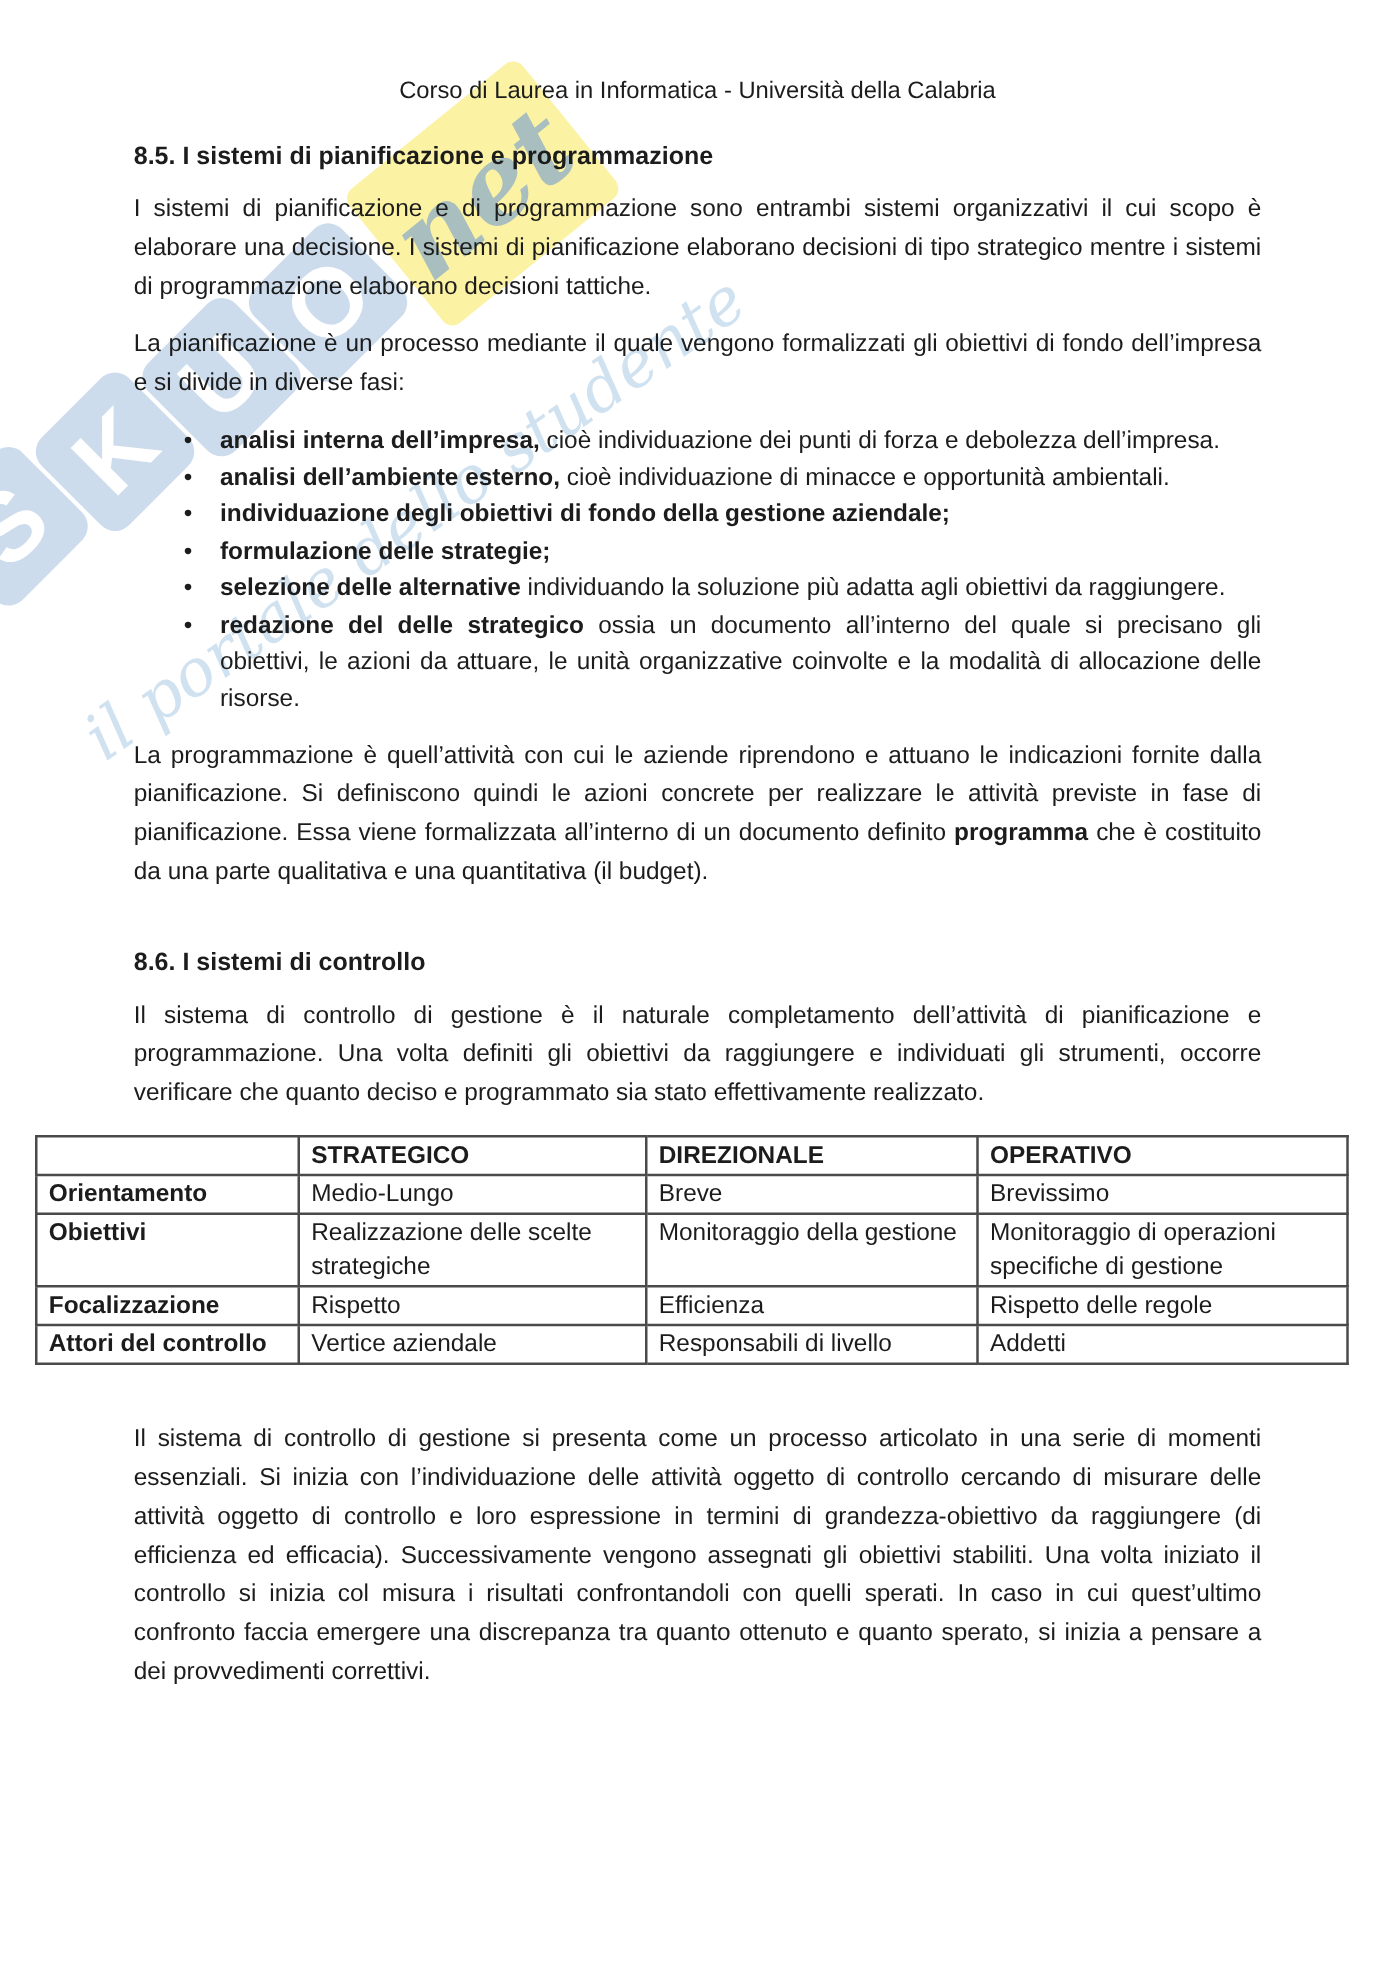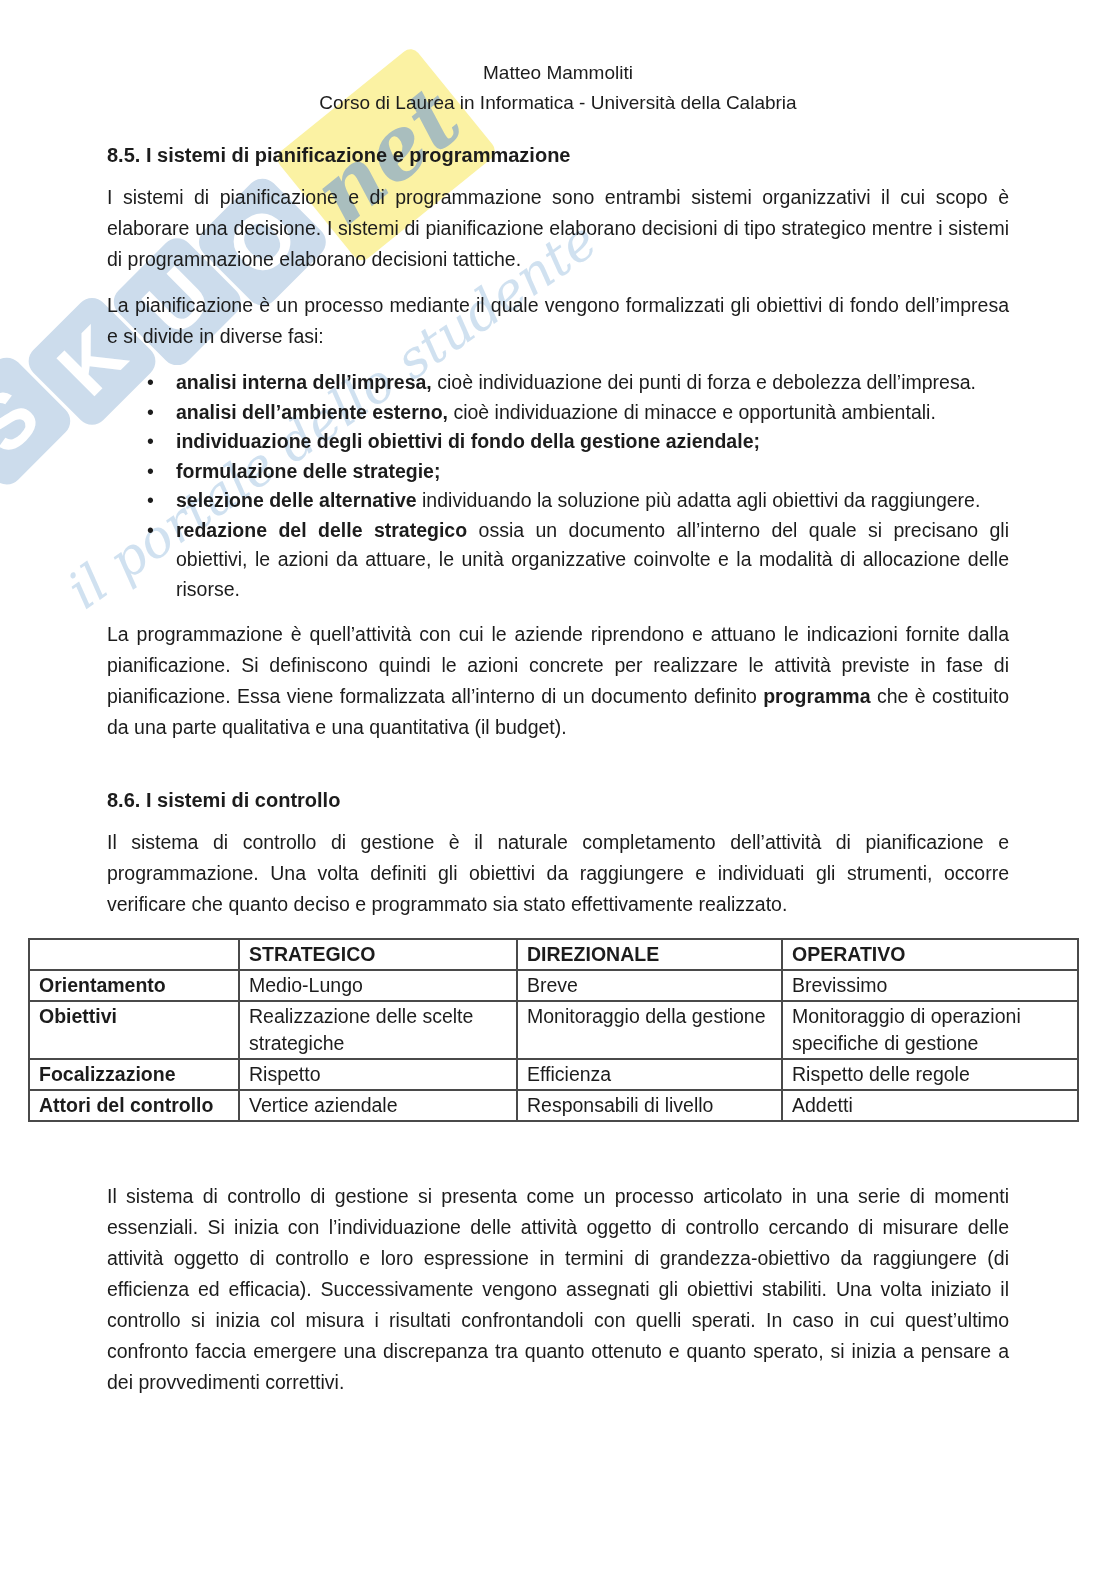--- a/index.html
+++ b/index.html
@@ -79,42 +79,41 @@
   table.ctrl th, table.ctrl td {
     border:2px solid #4a4a4a;
     padding:1px 9px;
     font-size:19.5px; line-height:27px;
     text-align:left; vertical-align:top;
     font-weight:normal;
   }
   table.ctrl th { font-weight:bold; }
   table.ctrl td.rowhead { font-weight:bold; }
 
-  p.final { margin-top:59px; }
+  p.final { margin-top:44px; }
 </style>
 </head>
 <body>
 
 <div class="wm">
   <div class="wm-logo">
     <span class="wm-tile">S</span>
     <span class="wm-tile">K</span>
     <span class="wm-tile">U</span>
     <span class="wm-tile">O</span>
     <span class="wm-box">
       <span class="wm-suffix">net</span>
     </span>
   </div>
   <div class="wm-tagline">il portale dello studente</div>
 </div>
 
 <div class="page">
 
   <div class="doc-header">
-    <div>Matteo Mammoliti</div>
     <div>Corso di Laurea in Informatica - Università della Calabria</div>
   </div>
 
   <div class="sec-title">8.5. I sistemi di pianificazione e programmazione</div>
 
   <p class="body-par">I sistemi di pianificazione e di programmazione sono entrambi sistemi organizzativi il cui scopo è elaborare una decisione. I sistemi di pianificazione elaborano decisioni di tipo strategico mentre i sistemi di programmazione elaborano decisioni tattiche.</p>
 
   <p class="body-par">La pianificazione è un processo mediante il quale vengono formalizzati gli obiettivi di fondo dell’impresa e si divide in diverse fasi:</p>
 
   <ul class="fasi">

